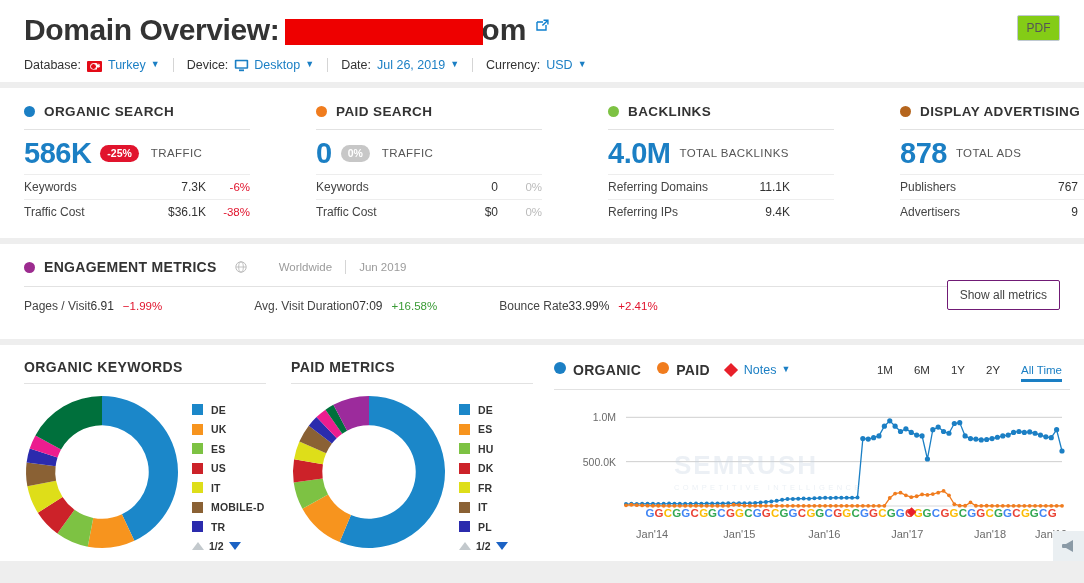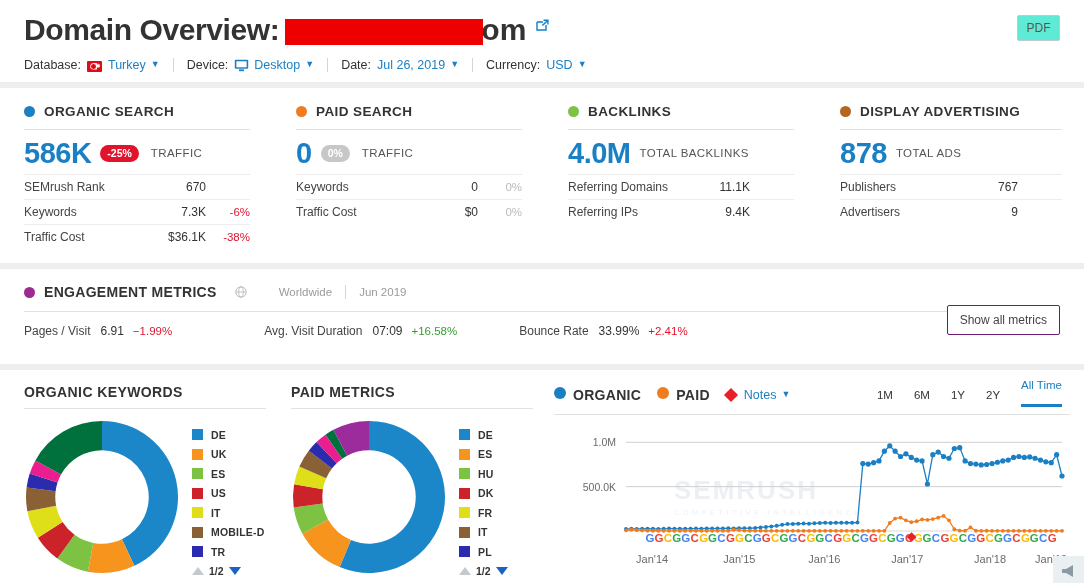--- a/index.html
+++ b/index.html
@@ -25,21 +25,21 @@
   .redact {
     display:inline-block; width:198px; height:26px; background:#ee0000;
     margin:0 0 0 2px; position:relative; top:2px;
   }
   .domain-tail { font-size:30px; font-weight:bold; color:#333; margin-left:-2px; }
   .ext-link { margin-left:9px; color:#0d7fce; position:relative; top:-5px; }
   .ext-link svg { display:block; }
 
   .pdf-btn {
     position:absolute; top:15px; right:24px;
-    width:43px; height:26px; border:1px solid #bfc9d1; background:#5eead4;
+    width:43px; height:26px; border:1px solid #bfc9d1; background:#84cc16;
     border-radius:2px; font-size:12px; color:#555;
     display:flex; align-items:center; justify-content:center;
     cursor:pointer;
   }
 
   .filter-row { display:flex; align-items:center; height:26px; font-size:12.5px; margin-top:2px; }
   .filter { display:flex; align-items:center; white-space:nowrap; }
   .filter .flabel { color:#333; margin-right:6px; }
   .filter .fval { color:#1b7fc4; cursor:pointer; }
   .sep { width:1px; height:14px; background:#d5d5d5; margin:0 13px; }
@@ -50,21 +50,21 @@
   }
   .flag .moon {
     position:absolute; left:3px; top:2px; width:7px; height:7px; border-radius:50%;
     background:#e30a17; box-shadow:1.6px 0 0 0 #fff; border:1.3px solid #fff;
     clip-path: inset(0 0 0 0);
   }
   .flag .star { position:absolute; left:8.4px; top:3.4px; color:#fff; font-size:6px; line-height:4px; }
   .mon-icon { display:inline-block; margin-right:5px; position:relative; top:2px; }
 
   
-  .strip { background:#fff; margin-top:6px; padding:12px 16px 14px 0; display:flex; }
+  .strip { background:#fff; margin-top:6px; padding:12px 16px 14px 0; display:flex;gap:20px; }
   .card { padding:0 22px 0 24px; flex:0 0 auto; }
   .card.c1 { width:272px; }
   .card.c2 { width:272px; }
   .card.c3 { width:272px; }
   .card.c4 { width:268px; }
 
   .card-head { display:flex; align-items:center; height:22px; }
   .dot { width:11px; height:11px; border-radius:50%; margin-right:9px; flex:0 0 auto;}
   .card-title { font-size:13.5px; font-weight:bold; color:#333; letter-spacing:0.4px; }
   .hr { height:1px; background:#e2e2e2; margin:7px 0 0 0; }
@@ -94,21 +94,21 @@
   
   .eng { background:#fff; margin-top:6px; padding:12px 24px 16px 24px; position:relative; }
   .eng-head { display:flex; align-items:center; height:22px; }
   .eng-title { font-size:14px; font-weight:bold; color:#333; letter-spacing:0.3px; }
   .eng-sub { font-size:11.5px; color:#9b9b9b; margin-left:18px; display:flex; align-items:center;gap:27px;}
   .globe { margin-right:5px; position:relative; top:1px; }
   .eng-hr { height:1px; background:#e2e2e2; margin:8px 0 0 0; width:1008px; }
   .eng-row { display:flex; align-items:center; height:34px; font-size:12px; margin-top:2px; }
   .eng-item { display:flex; align-items:center; }
   .eng-name { color:#444; }
-  .eng-val { color:#333; font-weight:normal; margin-left:10px; }
+  .eng-val { color:#333; font-weight:normal; }
   .eng-d { margin-left:9px; font-size:11.5px; }
   .eng-d.neg { color:#e1142d; }
   .eng-d.pos { color:#3a9b35; }
   .show-all {
     position:absolute; right:24px; top:36px;
     border:1px solid #701a75; background:#fff; border-radius:2px;
     font-size:12px; color:#444; padding:7px 12px; cursor:pointer;
   }
 
   
@@ -132,21 +132,21 @@
   .chart-panel { flex:1 1 auto; padding:14px 0 0 20px; position:relative; }
   .chart-head { display:flex; align-items:center; height:22px; position:relative; }
   .series-tab { display:flex; margin-right:16px; cursor:pointer;}
   .series-tab .sdot { width:12px; height:12px; border-radius:50%; margin-right:7px; }
   .series-tab .slab { font-size:14px; font-weight:bold; color:#333; letter-spacing:0.3px; }
   .notes-tab { display:flex; align-items:center; cursor:pointer; }
   .diamond { width:10px; height:10px; background:#e8202a; transform:rotate(45deg); margin-right:8px; }
   .notes-lab { font-size:12.5px; color:#1b7fc4;text-align:right; }
   .ranges { position:absolute; right:22px; bottom:-1px; display:flex; align-items:flex-end; }
   .rg { font-size:11.5px; color:#333; margin-left:21px; padding-bottom:6px; cursor:pointer; }
-  .rg.active { color:#1b7fc4; border-bottom:3px solid #1b7fc4; padding-bottom:13px; }
+  .rg.active { color:#1b7fc4; border-bottom:3px solid #1b7fc4; padding-bottom:3px; }
   .chart-hr { height:1px; background:#e2e2e2; margin-top:8px; margin-right:14px; }
   .plot { position:relative; margin-top:6px; height:150px; }
   .watermark {
     position:absolute; left:120px; top:54px; width:330px; opacity:0.33;
     pointer-events:none; user-select:none;
   }
   .wm-text { font-size:26px; font-weight:bold; color:#c6d4e2; letter-spacing:2px; font-family:"Liberation Sans", sans-serif;}
   .wm-sub { font-size:7.5px; color:#c6d4e2; letter-spacing:3.4px; margin-top:2px; }
   .feedback {
     position:absolute; right:0px; bottom:0px; width:31px; height:30px;
@@ -219,25 +219,20 @@
       <div class="card c1">
         <div class="card-head">
           <span class="dot" style="background:#1b7fc4"></span>
           <span class="card-title">ORGANIC SEARCH</span>
         </div>
         <div class="hr"></div>
         <div class="big-row">
           <span class="big-num">586K</span>
           <span class="badge neg">-25%</span>
           <span class="big-label">TRAFFIC</span>
-        </div>
-        <div class="mrow">
-          <span class="mname">SEMrush Rank</span>
-          <span class="mval">670</span>
-          <span class="mdelta "></span>
         </div>
         <div class="mrow">
           <span class="mname">Keywords</span>
           <span class="mval">7.3K</span>
           <span class="mdelta neg">-6%</span>
         </div>
         <div class="mrow">
           <span class="mname">Traffic Cost</span>
           <span class="mval">$36.1K</span>
           <span class="mdelta neg">-38%</span>

